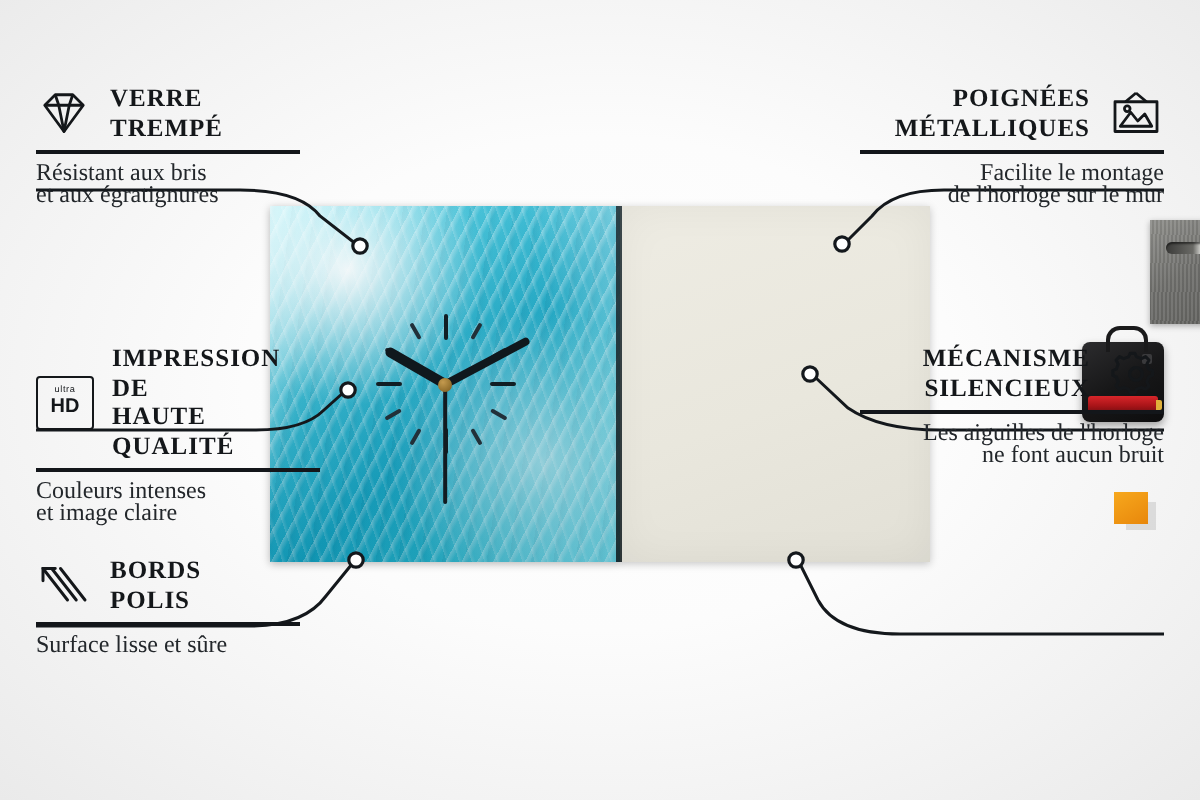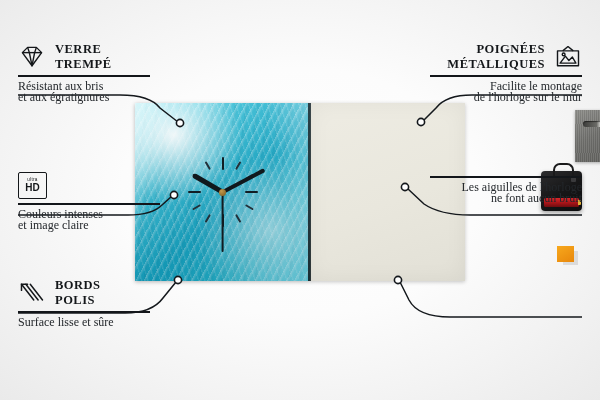--- a/index.html
+++ b/index.html
@@ -224,20 +224,22 @@
     <div class="sub">Résistant aux bris
 et aux égratignures</div>
   </div>
 
   <div class="feat left" style="left:18px;top:172px;width:142px;">
     <div class="row">
       <div class="hd-badge">
         <span class="u">ultra</span>
         <span class="h">HD</span>
       </div>
+      <div class="ttl">IMPRESSION DE
+HAUTE QUALITÉ</div>
     </div>
     <div class="rule"></div>
     <div class="sub">Couleurs intenses
 et image claire</div>
   </div>
 
   <div class="feat left" style="left:18px;top:278px;width:132px;">
     <div class="row">
       <svg class="ico" viewBox="0 0 32 28">
         <g fill="none" stroke="#14171a" stroke-width="1.7" stroke-linecap="round">
@@ -266,19 +268,29 @@
           <circle cx="11" cy="11" r="1.6"></circle>
         </g>
       </svg>
     </div>
     <div class="rule"></div>
     <div class="sub">Facilite le montage
 de l'horloge sur le mur</div>
   </div>
 
   <div class="feat right" style="right:18px;top:172px;width:152px;">
+    <div class="row">
+      <div class="ttl">MÉCANISME
+SILENCIEUX</div>
+      <svg class="ico" viewBox="0 0 32 28">
+        <g fill="none" stroke="#14171a" stroke-width="1.9" stroke-linejoin="round">
+          <path d="M16,4 l3,1.1 2.6,-1.3 2.1,2.1 -1.3,2.6 1.1,3 2.4,1 v3 l-2.4,1 -1.1,3 1.3,2.6 -2.1,2.1 -2.6,-1.3 -3,1.1 -1,2.2 h-3 l-1,-2.2 -3,-1.1 -2.6,1.3 -2.1,-2.1 1.3,-2.6 -1.1,-3 -2.2,-1 v-3 l2.2,-1 1.1,-3 -1.3,-2.6 2.1,-2.1 2.6,1.3 3,-1.1 1,-2.2 h3 z" transform="translate(0.5,0) scale(0.92) translate(1.2,0.6)"></path>
+          <circle cx="16" cy="14" r="3.6"></circle>
+        </g>
+      </svg>
+    </div>
     <div class="rule"></div>
     <div class="sub">Les aiguilles de l'horloge
 ne font aucun bruit</div>
   </div>
 
 
 </div>
 
 </body></html>

